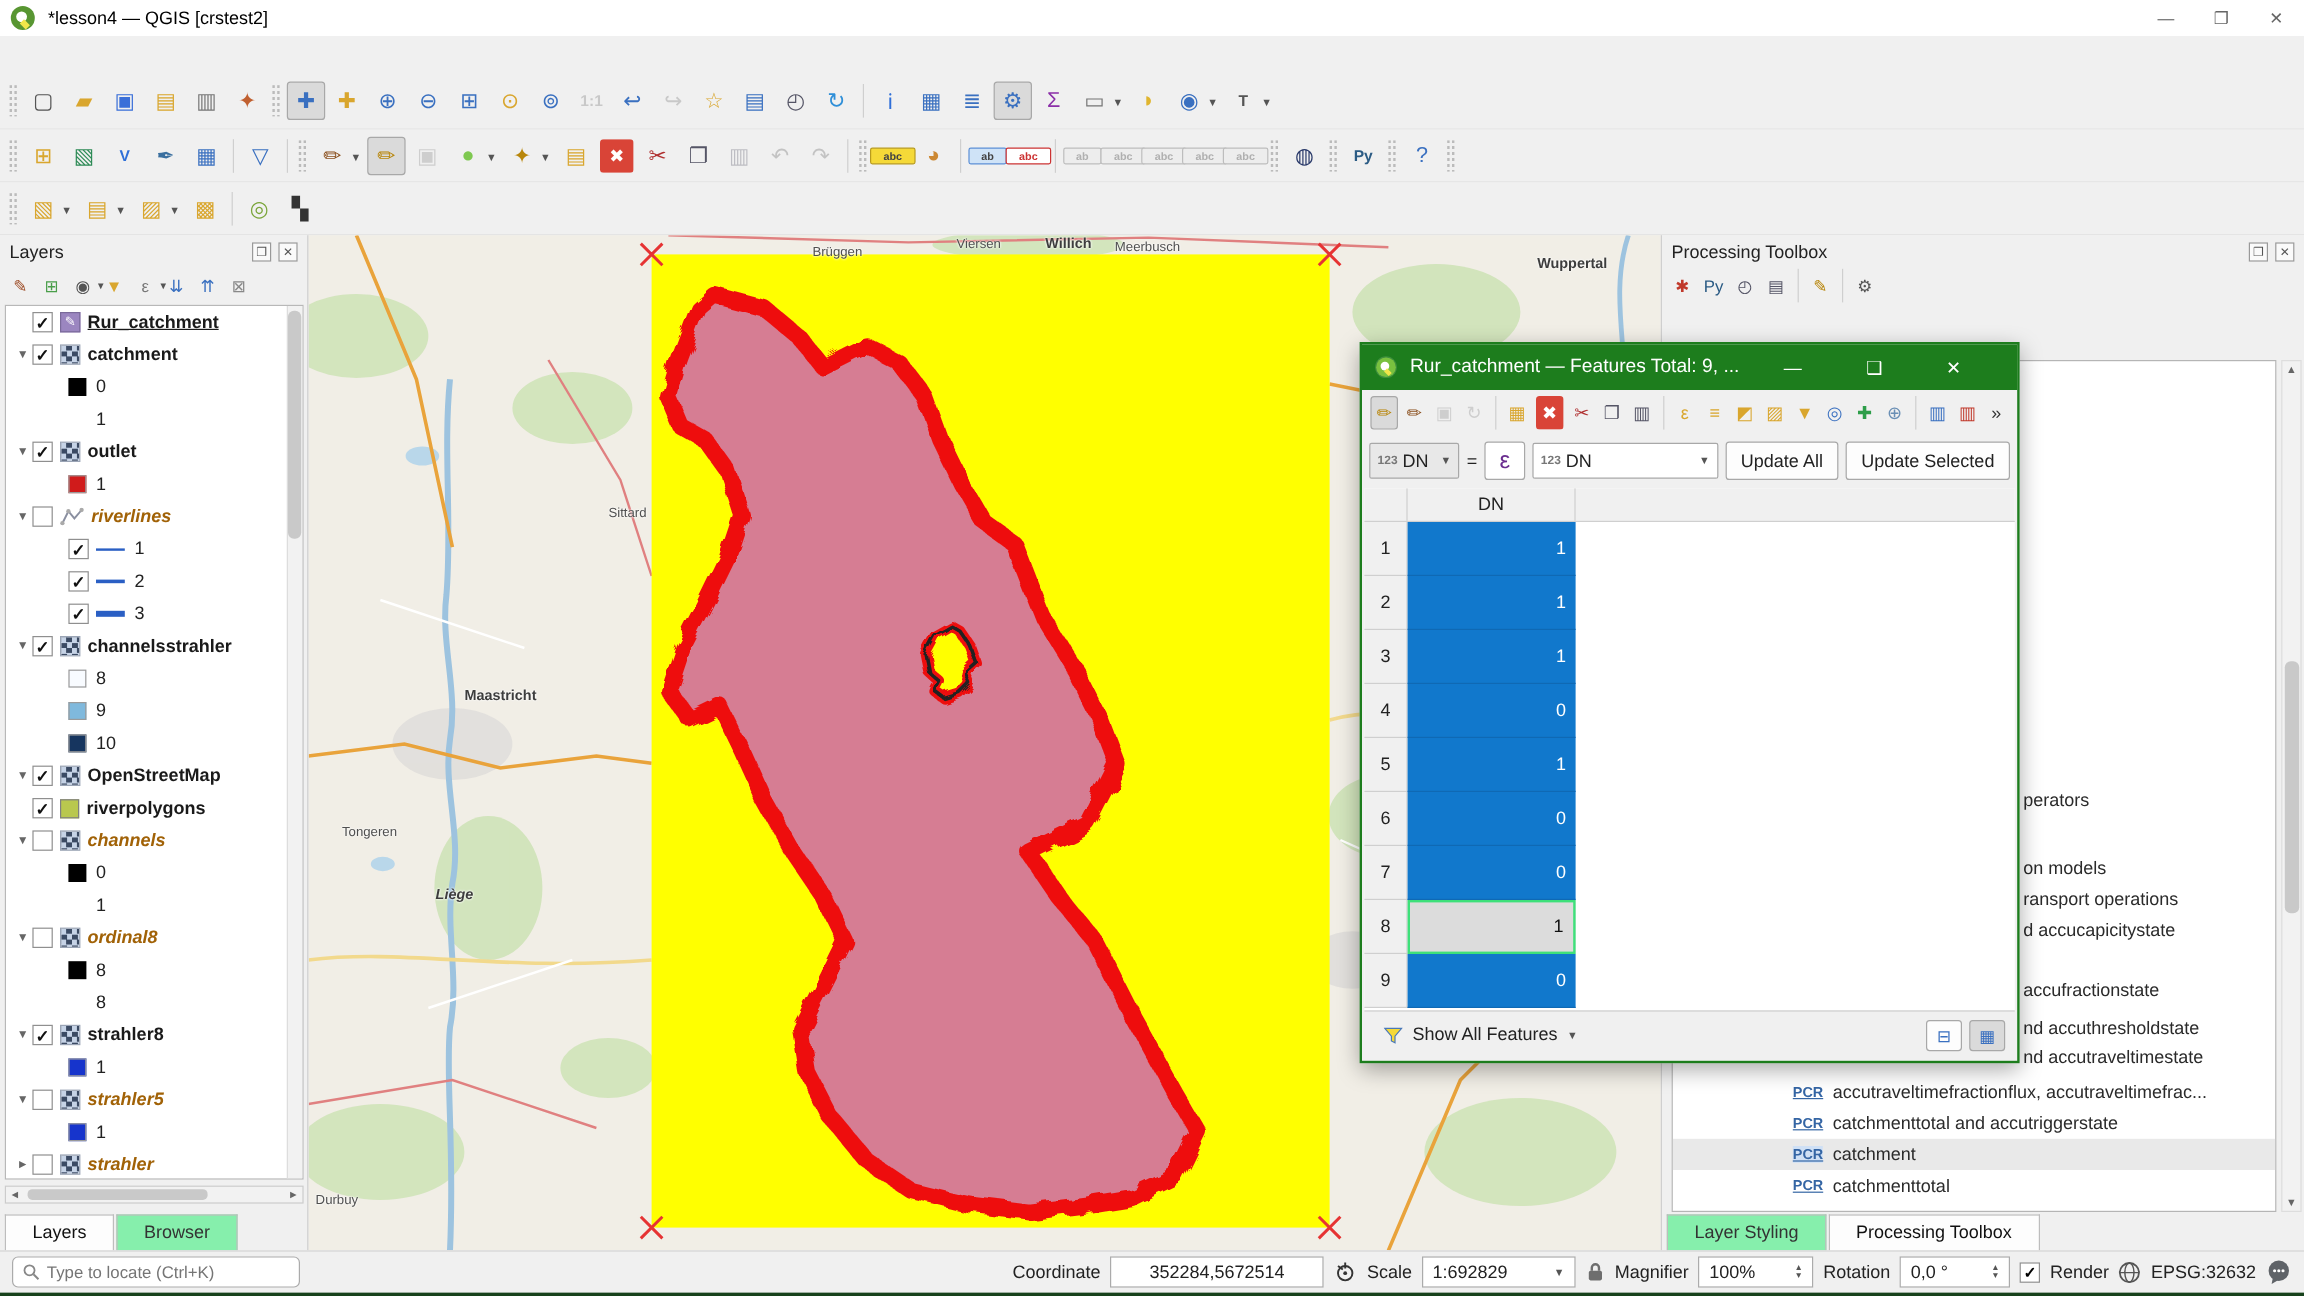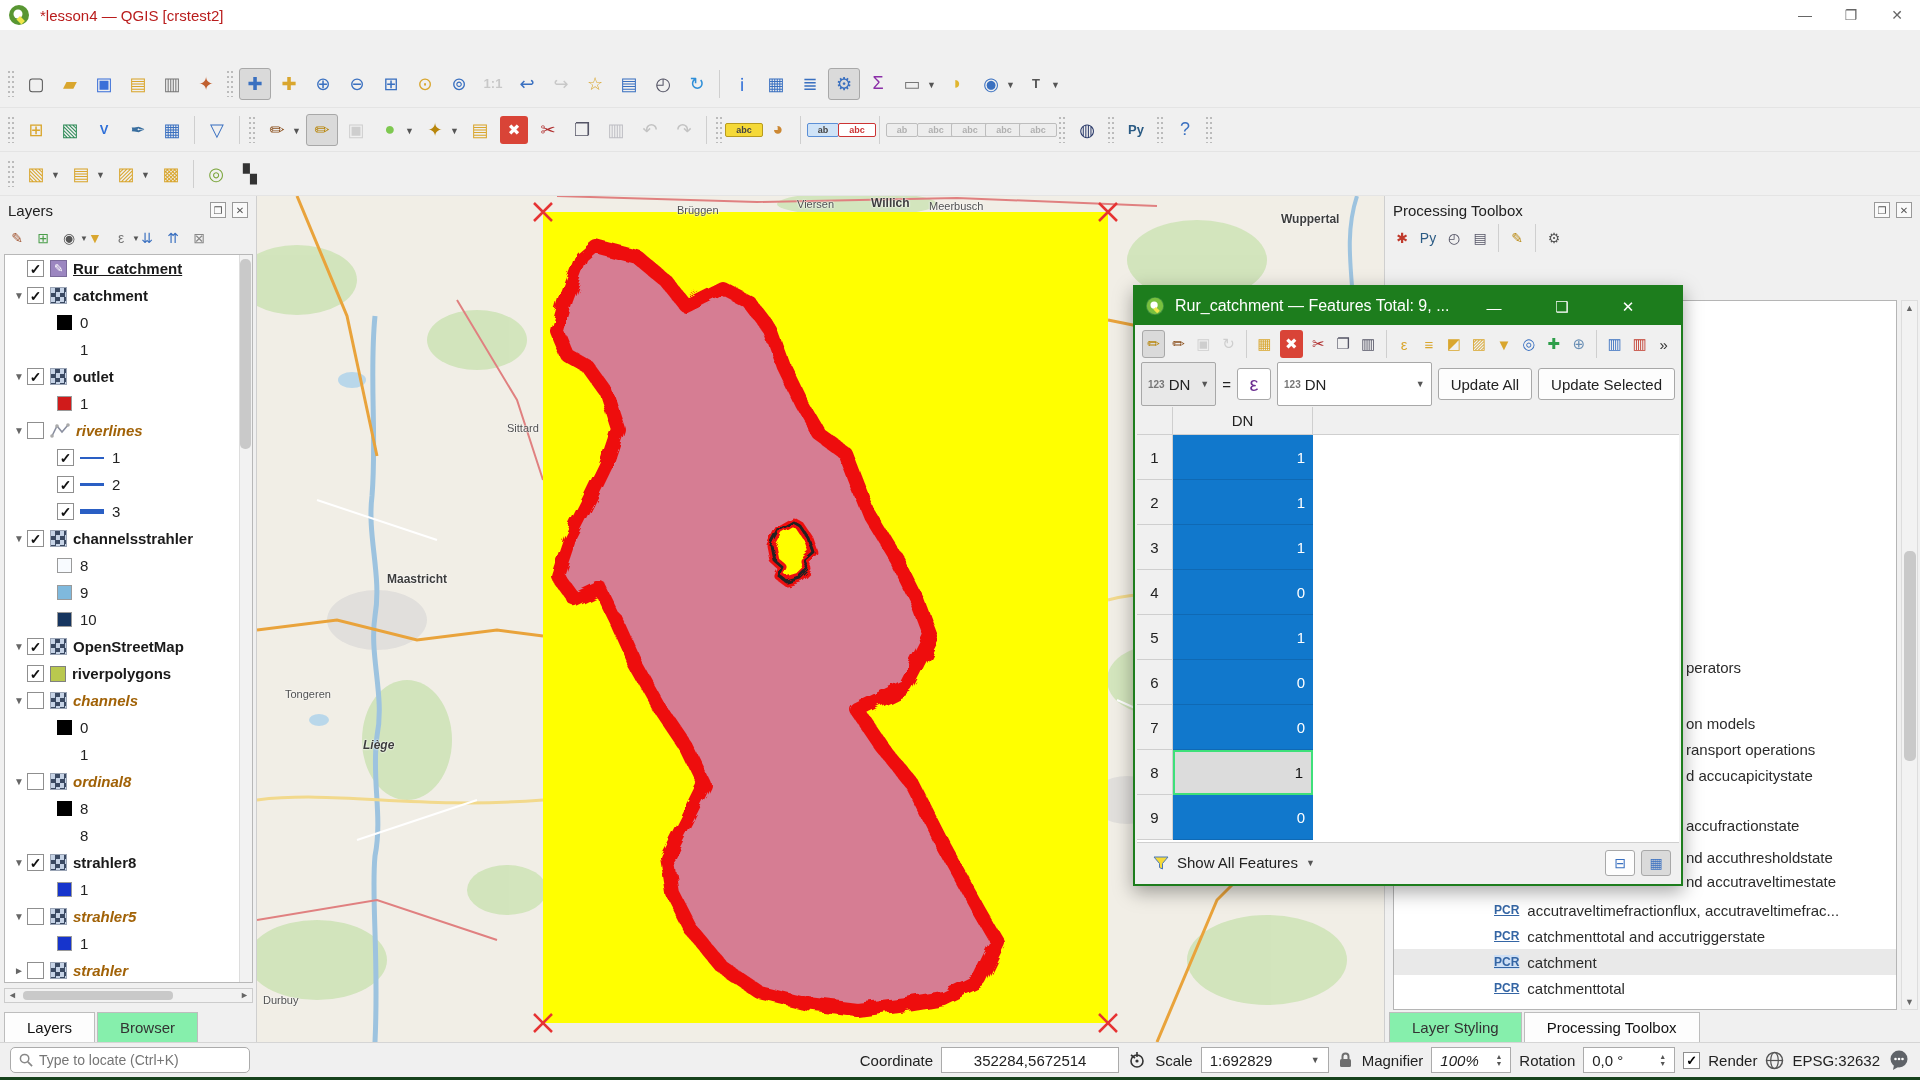--- a/index.html
+++ b/index.html
@@ -1,21 +1,21 @@
 <!DOCTYPE html>
 <html><head>
 <meta charset="utf-8">
 <style>
   * { margin:0; padding:0; box-sizing:border-box; }
   html,body { width:1920px; height:1080px; overflow:hidden; font-family:"Liberation Sans",sans-serif; }
   #root { position:relative; width:1920px; height:1080px; background:#f0f0f0; border-bottom:3px solid #17421c; }
 
   
   #titlebar { position:absolute; left:0; top:0; width:1920px; height:30px; background:#ffffff; display:flex; align-items:center; }
-  #title-text { color:#b91c1c; font-size:15px; margin-left:10px; }
+  #title-text { color:#000000; font-size:15px; margin-left:10px; }
   .winbtns { margin-left:auto; display:flex; }
   .winbtn { width:46px; height:30px; display:flex; align-items:center; justify-content:center; color:#666; font-size:14px; }
 
   
   #menubar { position:absolute; left:0; top:30px; width:1920px; height:30px; background:#f0f0f0; display:flex; align-items:center; padding-left:6px; border-bottom:1px solid #e2e2e2; }
   .menu-item { padding:0 11px; font-size:15px; color:#3a3a3a; height:30px; display:flex; align-items:center; }
 
   
   .toolbar { position:absolute; left:0; width:1920px; background:#f0f0f0; display:flex; align-items:center; padding-left:4px; border-bottom:1px solid #e4e4e4; }
   #tb1 { top:60px; height:48px; }
@@ -92,21 +92,21 @@
   .map-label.big { font-size:12px; font-weight:bold; color:#3d3d3d; }
 
   
   #fwin { position:absolute; left:1133px; top:285px; width:550px; height:601px; background:#f0f0f0; border:2px solid #1d7d1d; box-shadow:0 6px 18px rgba(0,0,0,.35); z-index:50; }
   #fwin-title { height:38px; background:#1d7d1d; display:flex; align-items:center; padding:0 10px; }
   #fwin-title-text { color:#fff; font-size:16px; margin-left:10px; }
   .fwbtn { position:absolute; top:8px; width:30px; height:24px; color:#fff; font-size:15px; display:flex; align-items:center; justify-content:center; }
   #fwin-toolbar { height:38px; display:flex; align-items:center; padding-left:6px; }
   #fwin-toolbar .ticon { width:28px; height:28px; font-size:15px; }
   #fwin-calc { height:42px; display:flex; align-items:center; padding:0 6px; gap:6px; }
-  .combo { height:44px; border:1px solid #a8a8a8; border-radius:2px; background:#e8e8e8; display:flex; align-items:center; padding:0 6px; font-size:15px; color:#222; }
+  .combo { height:30px; border:1px solid #a8a8a8; border-radius:2px; background:#e8e8e8; display:flex; align-items:center; padding:0 6px; font-size:15px; color:#222; }
   .combo.white { background:#fff; }
   .combo .badge123 { font-size:10px; font-weight:bold; color:#777; margin-right:4px; }
   .combo .dd2 { margin-left:10px; font-size:9px; color:#555; }
   .eqlbl { font-size:15px; color:#222; }
   .epsbtn { width:34px; height:32px; border:1px solid #a8a8a8; border-radius:3px; background:#fff; color:#6a2d8f; font-size:20px; display:flex; align-items:center; justify-content:center; }
   .pushbtn { height:32px; border:1px solid #a8a8a8; border-radius:3px; background:#fdfdfd; font-size:15px; color:#222; display:flex; align-items:center; padding:0 12px; }
   #fwin-grid { position:absolute; left:2px; top:120px; right:2px; height:435px; background:#fff; }
   #grid-header { height:28px; background:#f0f0f0; border-bottom:1px solid #cfcfcf; display:flex; }
   .corner-cell { width:36px; border-right:1px solid #cfcfcf; }
   .col-head { width:140px; text-align:center; font-size:15px; color:#222; line-height:28px; border-right:1px solid #cfcfcf; }
@@ -695,21 +695,21 @@
       <span class="sb-label">Scale</span>
       <div class="sb-box" style="width:128px;">
         <span>1:692829</span>
           <span style="margin-left:auto;font-size:9px;color:#555;">▼</span>
       </div>
       <svg width="17" height="18" viewBox="0 0 17 18">
           <rect x="3" y="8" width="11" height="8" rx="1.5" fill="#6e6e6e"></rect>
           <path d="M5.5,8 V5.5 a3,3 0 0 1 6,0 V8" fill="none" stroke="#6e6e6e" stroke-width="2"></path>
         </svg>
       <span class="sb-label">Magnifier</span>
-      <div class="sb-box" style="width:80px;font-style:italic;">
+      <div class="sb-box" style="width:96px;">
         <span>100%</span>
           <span class="spin" style="margin-left:auto;">
             <span>▲</span>
             <span>▼</span>
           </span>
       </div>
       <span class="sb-label">Rotation</span>
       <div class="sb-box" style="width:92px;">
         <span>0,0 °</span>
           <span class="spin" style="margin-left:auto;">

